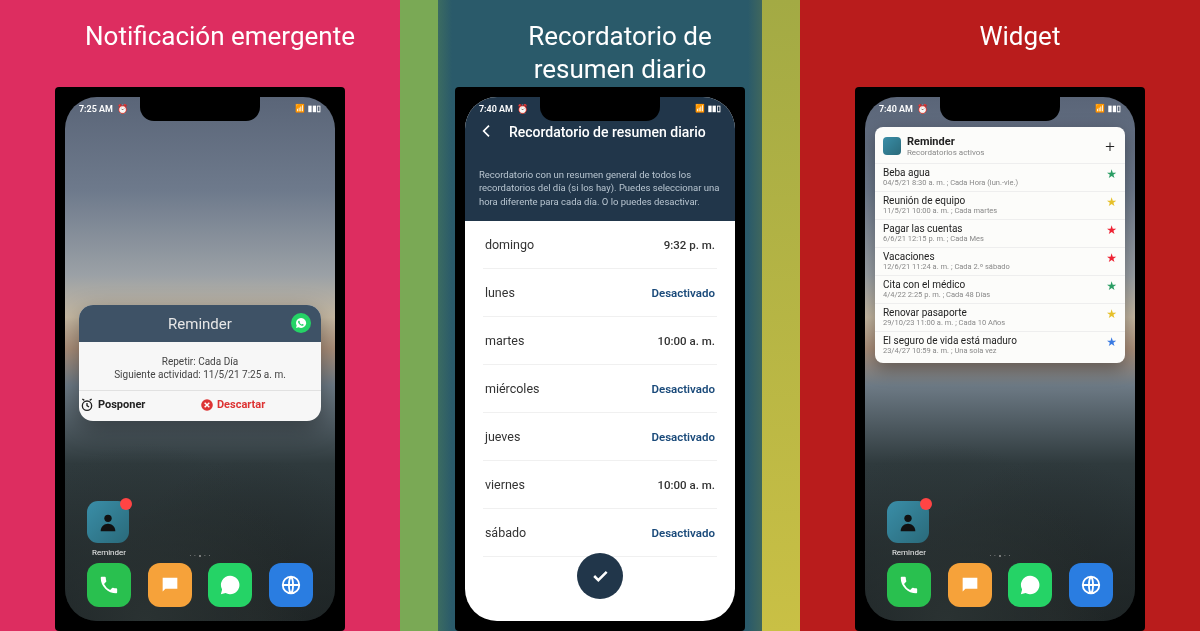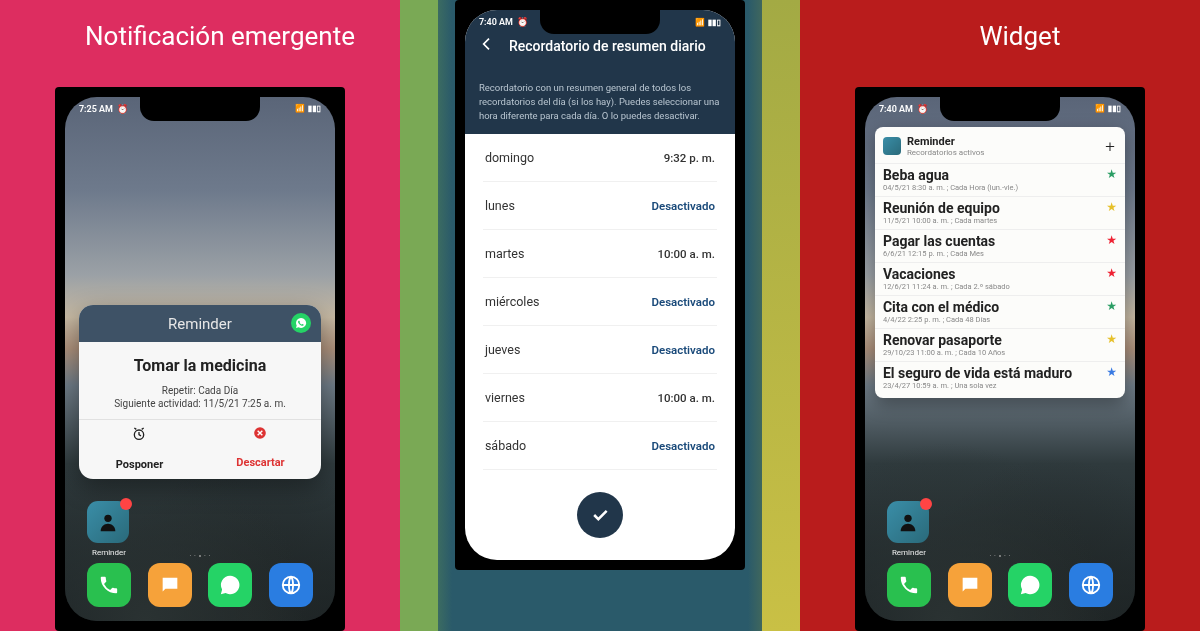--- a/index.html
+++ b/index.html
@@ -32,21 +32,21 @@
   
   .popup { position:absolute; left:14px; right:14px; top:208px; background:#f7f7f7; border-radius:14px; box-shadow:0 8px 24px rgba(0,0,0,.35); overflow:hidden; }
   .popup-head { background:#3e5266; color:#e6e6e6; text-align:center; padding:10px 0 9px; font-size:15px; position:relative; }
   .wa { position:absolute; right:10px; top:8px; width:20px; height:20px; border-radius:50%; background:#25d366; display:flex; align-items:center; justify-content:center; }
   .wa svg { width:12px; height:12px; fill:#fff;}
   .popup-body { padding:14px 10px 8px; text-align:center; }
   .popup-title { font-size:16px; font-weight:700; color:#222; margin-bottom:10px; }
   .popup-meta { font-size:10px; color:#444; margin-bottom:2px; }
   .popup-links { display:flex; justify-content:space-around; padding:8px 26px 6px; font-size:11px; color:#333; text-decoration:underline; }
   .popup-actions { display:flex; border-top:1px solid #e1e1e1; }
-  .popup-act { flex:1; text-align:center; padding:6px 0 8px; font-size:11px; font-weight:700; display:flex; flex-direction:column; align-items:center; gap:16px;}
+  .popup-act { flex:1; text-align:center; padding:6px 0 8px; font-size:11px; font-weight:700; display:flex; flex-direction:row; align-items:center; gap:3px;}
   .popup-act.snooze { color:#222; }
   .popup-act.dismiss{ color:#d33; }
   .i-clock{width:16px;height:16px;}
   .i-x{width:14px;height:14px;}
 
   .dock { position:absolute; left:0; right:0; bottom:8px; display:flex; justify-content:space-around; padding:0 14px 6px;}
   .dk { width:44px; height:44px; border-radius:12px; display:flex; align-items:center; justify-content:center;}
   .dk-green{background:#29c04f;} .dk-orange{background:#f6a23a;} .dk-wa{background:#25d366;} .dk-blue{background:#2a7de1;}
   .dk svg{width:22px;height:22px;fill:#fff;}
   .app-icon{position:absolute;left:22px;bottom:78px;width:42px;height:42px;border-radius:11px;background:linear-gradient(135deg,#3a8ea8,#2a6a7a);display:flex;flex-direction:column;align-items:center;justify-content:center;}
@@ -70,21 +70,21 @@
   
   .widget{position:absolute;left:10px;right:10px;top:30px;background:#fcfcfa;border-radius:8px;box-shadow:0 6px 18px rgba(0,0,0,.35);padding:6px 0 4px;}
   .w-head{display:flex;align-items:center;padding:2px 8px 6px;gap:6px;}
   .w-ico{width:18px;height:18px;border-radius:4px;background:linear-gradient(135deg,#3a8ea8,#2a6a7a);}
   .w-hd-txt{flex:1;}
   .w-title{font-size:11px;font-weight:700;color:#222;}
   .w-sub{font-size:8px;color:#888;}
   .w-plus{font-size:17px;color:#222;font-weight:300;padding-right:2px;}
   .w-row{padding:3px 8px 4px;display:flex;align-items:flex-start;gap:6px;border-top:1px solid #eee;}
   .w-col{flex:1;min-width:0;}
-  .w-name{font-size:14px;font-weight:700;color:#222;white-space:nowrap;overflow:hidden;text-overflow:ellipsis;}
+  .w-name{font-size:10px;font-weight:400;color:#222;white-space:nowrap;overflow:hidden;text-overflow:ellipsis;}
   .w-meta{font-size:7.5px;color:#888;white-space:nowrap;overflow:hidden;text-overflow:ellipsis;}
   .star{font-size:12px;line-height:1;margin-top:1px;}
 
   .arrow-back{width:16px;height:16px;}
 </style>
 </head>
 <body>
 
 <div class="panel panel1">
   <div class="panel-title">
@@ -105,21 +105,20 @@
       <div class="popup">
         <div class="popup-head">
           <span>Reminder</span>
           <span class="wa">
             <svg viewBox="0 0 24 24">
                 <path d="M12 2a10 10 0 0 0-8.6 15L2 22l5.2-1.4A10 10 0 1 0 12 2zm5 14.3c-.2.6-1.2 1.1-1.7 1.2-.5 0-1 .2-3.3-.7-2.8-1.1-4.5-4-4.7-4.2-.1-.2-1.1-1.4-1.1-2.7s.7-2 1-2.2c.2-.2.5-.3.7-.3h.5c.2 0 .4 0 .6.5l.8 2c.1.2 0 .3 0 .5l-.4.6c-.1.2-.3.3-.1.6.1.2.7 1.2 1.6 2 1.1.9 2 1.2 2.3 1.3.2.1.4.1.5-.1l.7-.8c.2-.2.4-.2.6-.1l1.9.9c.2.1.4.2.4.3v.9z"></path>
               </svg>
           </span>
         </div>
         <div class="popup-body">
-          <div class="popup-title">Tomar la medicina</div>
           <div class="popup-meta">
             <span>Repetir:</span> <span>Cada Día</span>
           </div>
           <div class="popup-meta">
             <span>Siguiente actividad:</span> <span>11/5/21  7:25 a. m.</span>
           </div>
         </div>
         <div class="popup-actions">
           <div class="popup-act snooze">
             <svg class="i-clock" viewBox="0 0 24 24" fill="#222">
@@ -169,20 +168,22 @@
               <circle cx="12" cy="12" r="9" fill="none" stroke="#fff" stroke-width="2"></circle>
               <path d="M3 12h18M12 3c3 3 3 15 0 18M12 3c-3 3-3 15 0 18" stroke="#fff" stroke-width="2" fill="none"></path>
             </svg>
           </div>
       </div>
     </div>
   </div>
 </div>
 
 <div class="panel panel2">
+  <div class="panel-title" style="white-space:pre-line"><span>Recordatorio de
+resumen diario</span></div>
   <div class="phone">
     <div class="notch"></div>
     <div class="screen">
       <div class="settings">
         <div class="statusbar light">
           <div class="status-left">
               <span>7:40 AM</span>
               <span>⏰</span>
             </div>
           <div class="status-right">📶 ▮▮▯</div>

